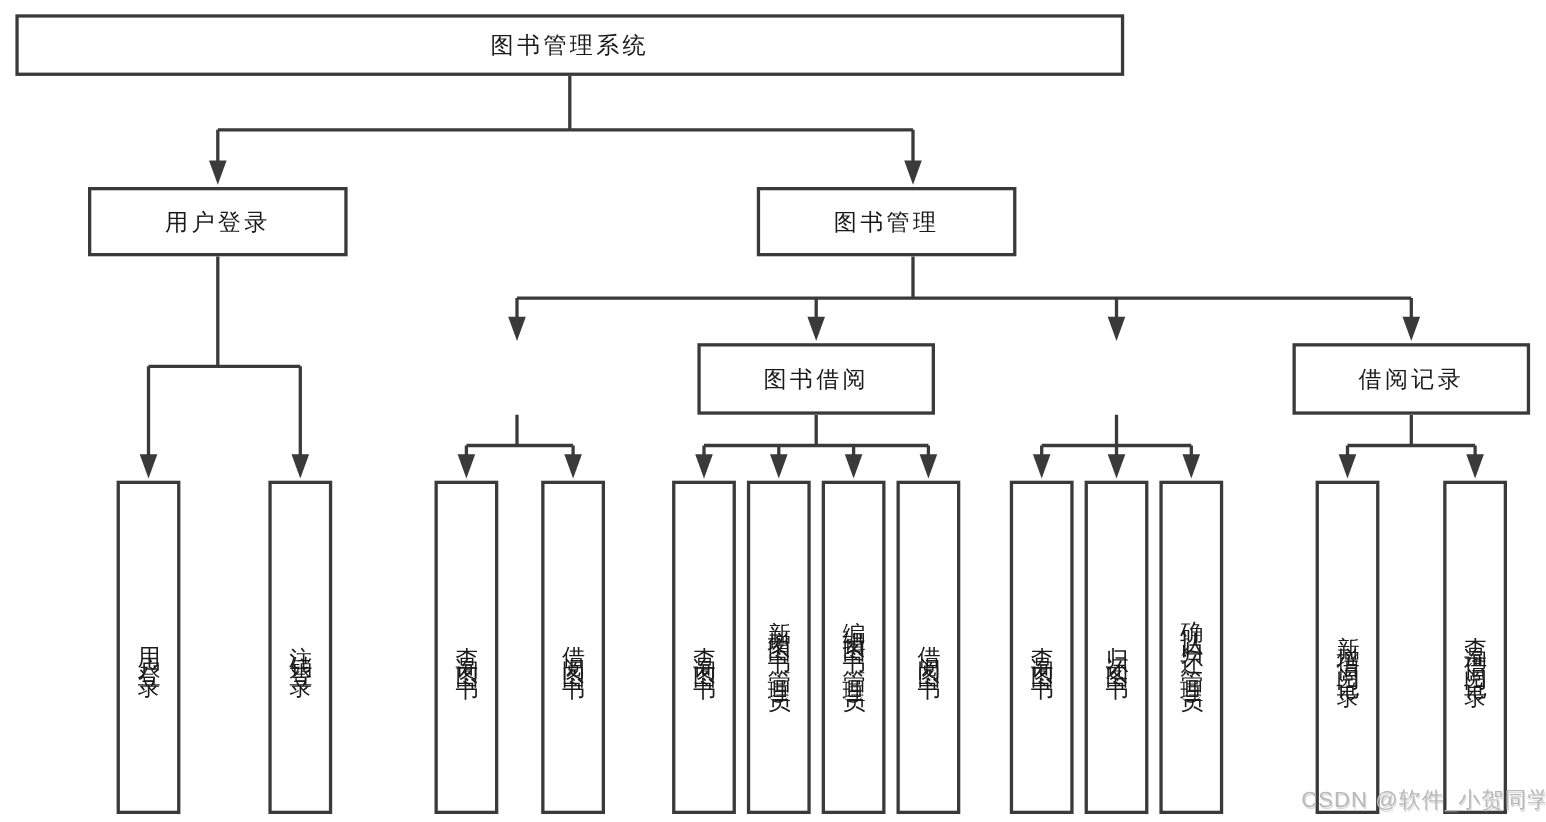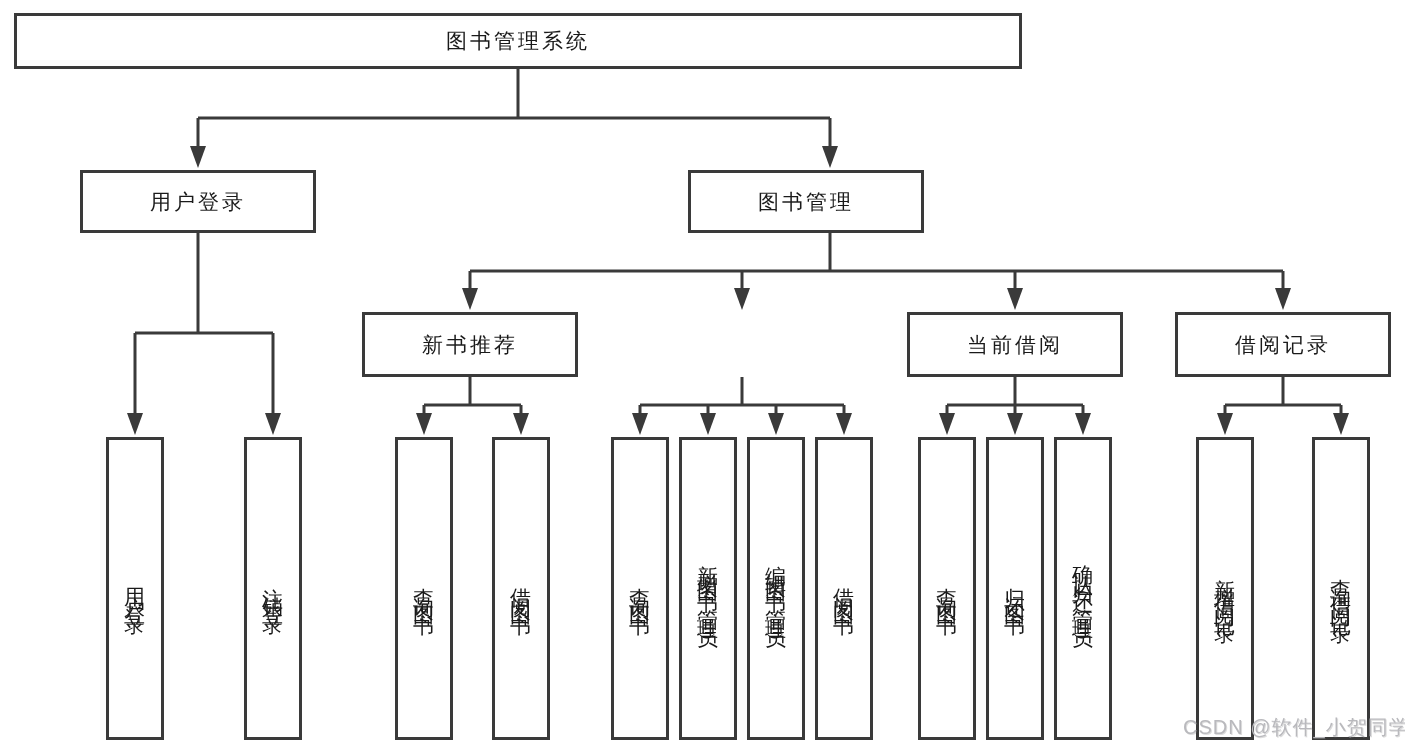--- a/index.html
+++ b/index.html
@@ -84,25 +84,22 @@
     <span class="hlabel">图书管理系统</span>
   </div>
 
   <div class="box" style="left:80px;top:170px;width:236px;height:63px">
     <span class="hlabel">用户登录</span>
   </div>
   <div class="box" style="left:688px;top:170px;width:236px;height:63px">
     <span class="hlabel">图书管理</span>
   </div>
 
-  <div class="box" style="left:362px;top:312px;width:216px;height:65px">
-    <span class="hlabel">新书推荐</span>
-  </div>
-  <div class="box" style="left:907px;top:312px;width:216px;height:65px">
-    <span class="hlabel">当前借阅</span>
+  <div class="box" style="left:634px;top:312px;width:216px;height:65px">
+    <span class="hlabel">图书借阅</span>
   </div>
   <div class="box" style="left:1175px;top:312px;width:216px;height:65px">
     <span class="hlabel">借阅记录</span>
   </div>
 
   <div class="box leaf" style="left:106px;top:437px;width:58px;height:303px">
     <span>用户登录</span>
   </div>
   <div class="box leaf" style="left:244px;top:437px;width:58px;height:303px">
     <span>注销登录</span>

